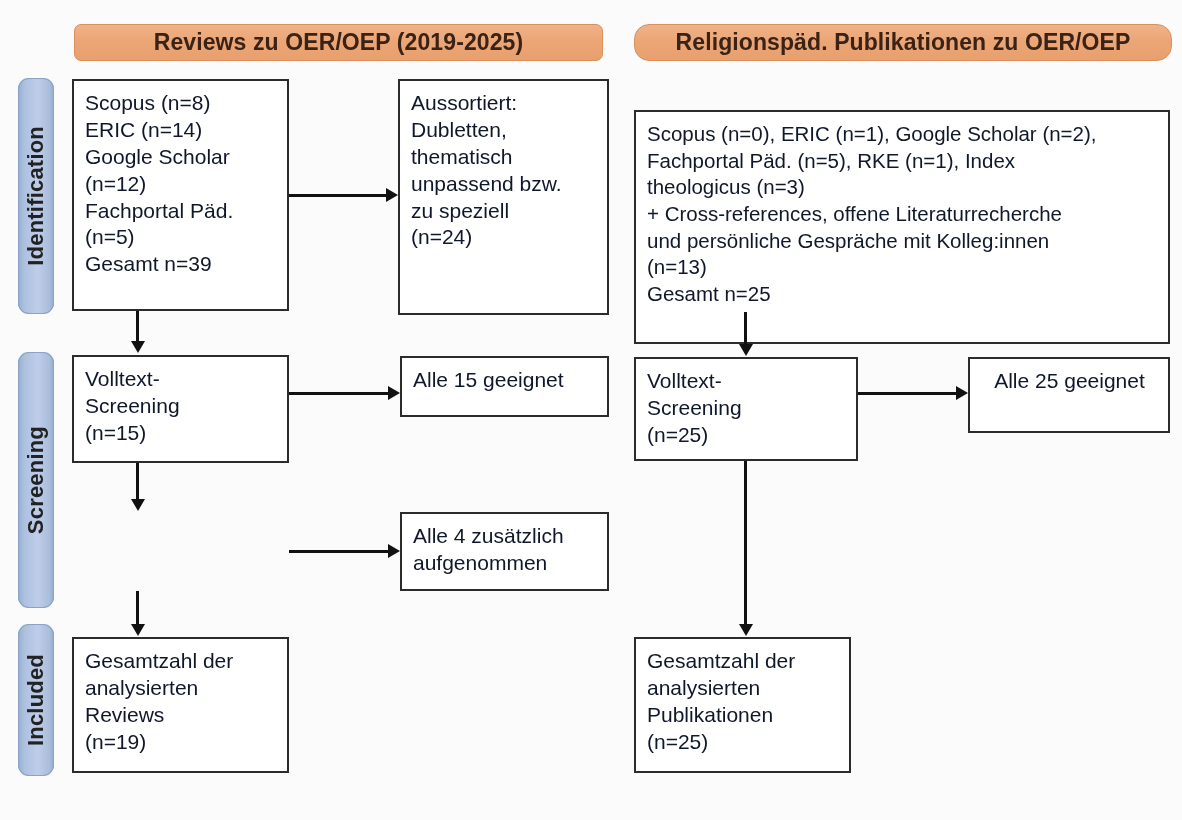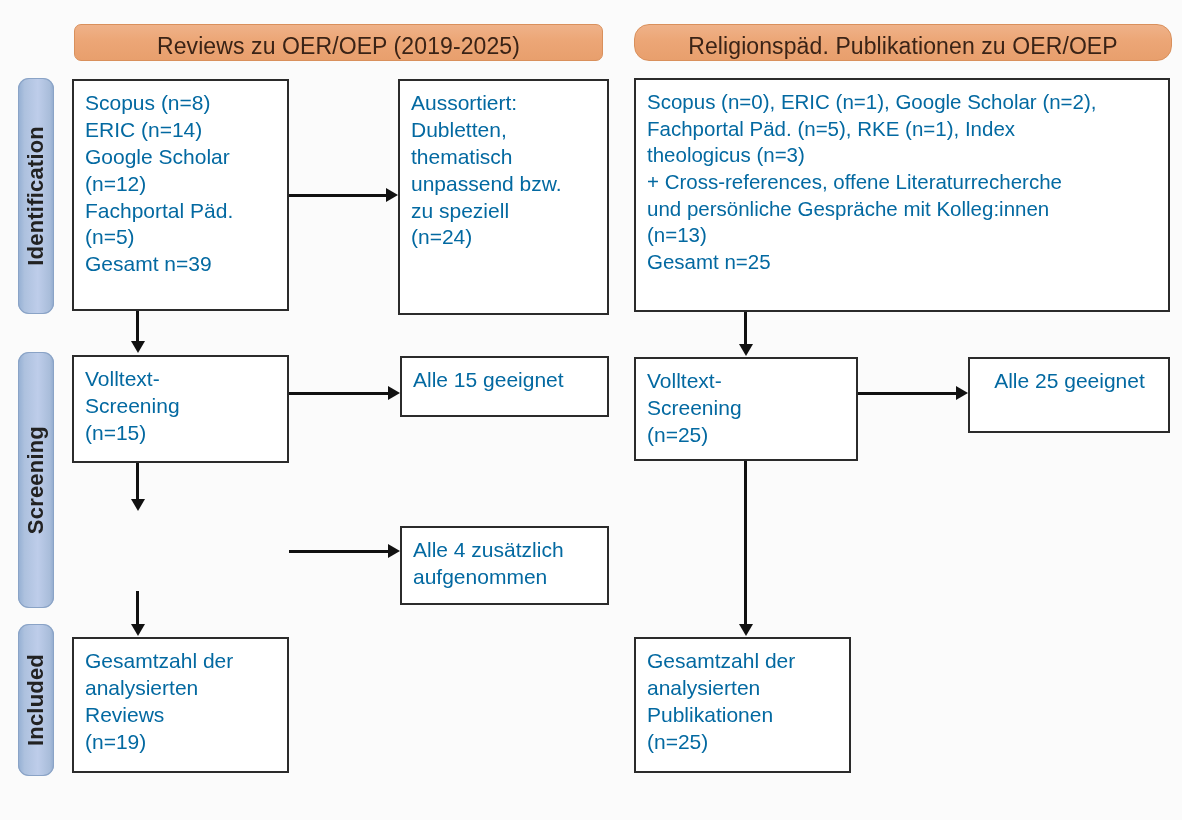--- a/index.html
+++ b/index.html
@@ -30,42 +30,42 @@
     letter-spacing:0.2px;
     white-space:nowrap;
   }
 
   
   .colhead{
     position:absolute;
     background:linear-gradient(to bottom,#efb289 0%,#eca676 45%,#e89f6d 100%);
     border:1px solid #d9905c;
     border-radius:7px;
-    display:flex;align-items:flex-end;justify-content:center;
+    display:flex;align-items:center;justify-content:center;
     color:#3a2316;
     font-size:23px;
-    font-weight:normal;
+    font-weight:bold;
     letter-spacing:0.1px;
     white-space:nowrap;
   }
 
   
   .box{
     position:absolute;
     background:#ffffff;
     border:2px solid #2b2b2b;
     box-sizing:border-box;
     padding:9px 10px 6px 11px;
     font-size:21px;
     line-height:1.28;
-    color:#0369a1;
+    color:#0f172a;
     white-space:pre-line;
     overflow:hidden;
   }
-  .box.dense{font-size:20.5px;line-height:1.30;}
+  .box.dense{font-size:20.5px;line-height:1.30;margin-top:32px;}
 
   
   .vline,.hline{position:absolute;background:#111;}
   .vline{width:3px;}
   .hline{height:3px;}
   .arrow-down{
     position:absolute;width:0;height:0;
     border-left:7px solid transparent;
     border-right:7px solid transparent;
     border-top:12px solid #111;
@@ -126,21 +126,21 @@
 
   <div class="box" style="left:400px;top:356px;width:209px;height:61px;">Alle 15 geeignet</div>
 
   <div class="hline" style="left:289px;top:392px;width:99px;"></div>
   <div class="arrow-right" style="left:388px;top:386px;"></div>
 
   <div class="vline" style="left:136px;top:463px;height:40px;"></div>
   <div class="arrow-down" style="left:131px;top:499px;"></div>
 
 
-  <div class="box" style="left:400px;top:512px;width:209px;height:79px;margin-top:14px;">Alle 4 zusätzlich
+  <div class="box" style="left:400px;top:512px;width:209px;height:79px;">Alle 4 zusätzlich
 aufgenommen</div>
 
   <div class="hline" style="left:289px;top:550px;width:99px;"></div>
   <div class="arrow-right" style="left:388px;top:544px;"></div>
 
   <div class="vline" style="left:136px;top:591px;height:37px;"></div>
   <div class="arrow-down" style="left:131px;top:624px;"></div>
 
   <div class="box" style="left:72px;top:637px;width:217px;height:136px;">Gesamtzahl der
 analysierten

